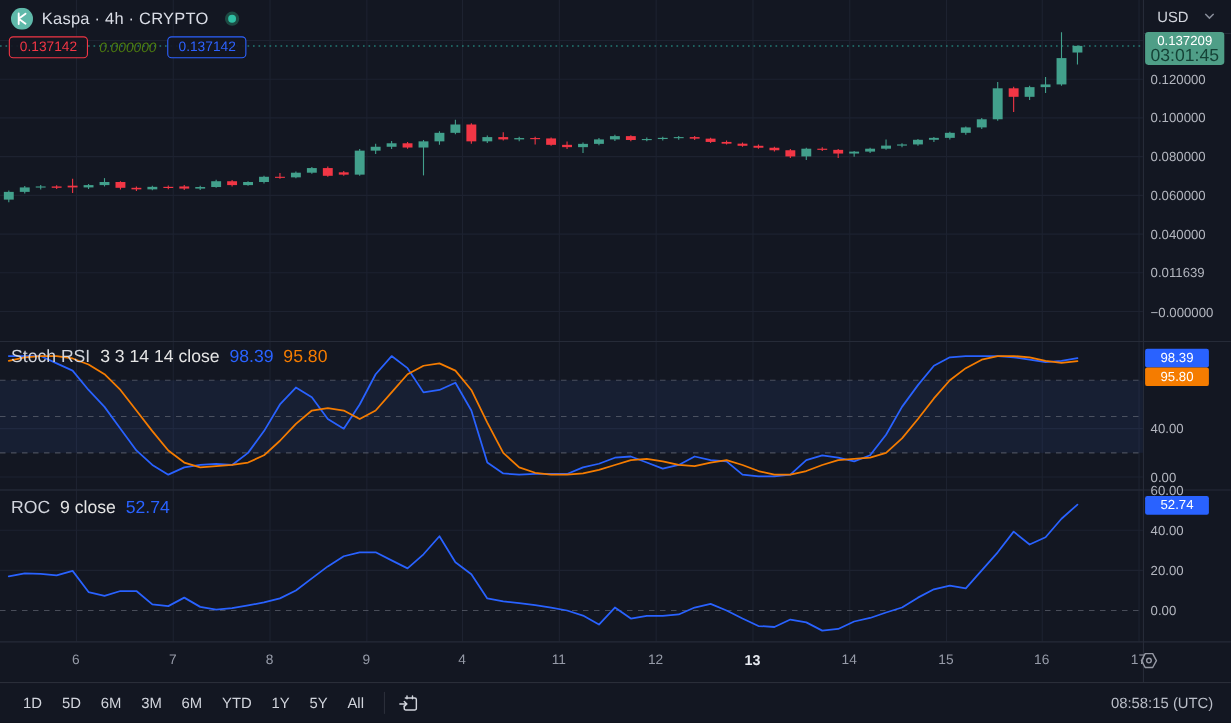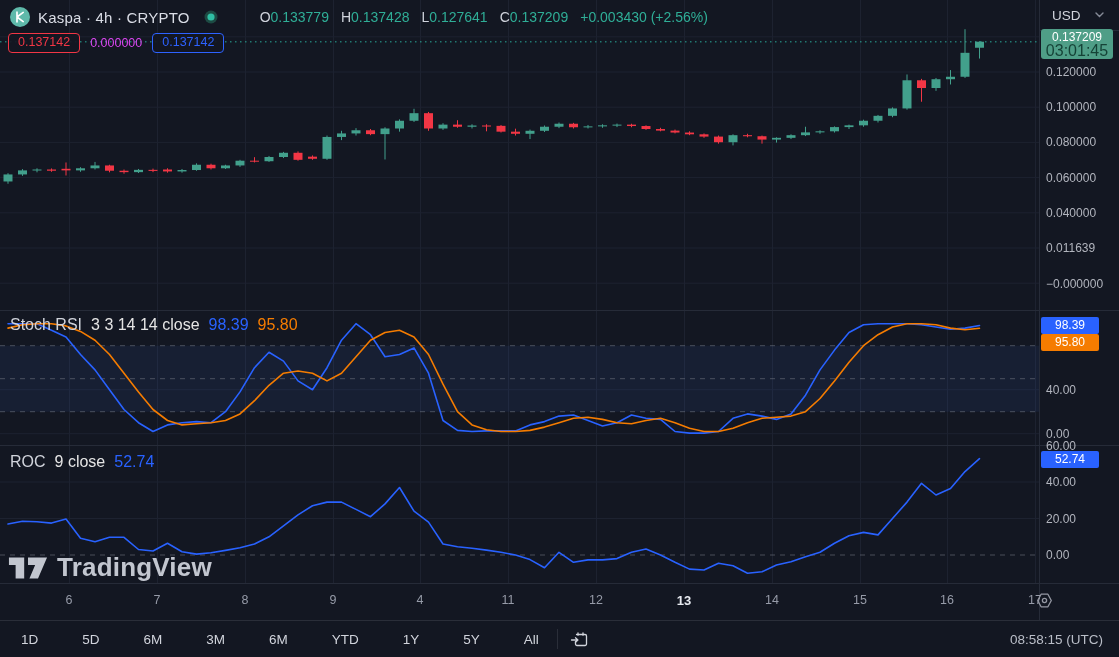--- a/index.html
+++ b/index.html
@@ -15,21 +15,21 @@
   .ohlc .grp{margin-right:12px;white-space:nowrap;}
   .ohlc .lbl{color:#cfd3dc;}
   .ohlc .val{color:#2fae97;}
   .ohlc .chg{color:#2fae97;white-space:nowrap;}
 
   
   .badges{position:absolute;left:8px;top:33px;display:flex;align-items:center;gap:10px;z-index:6;font-size:12.5px;}
   .pbadge{border:1px solid;border-radius:4px;padding:1px 9px 2px;background:rgba(19,23,34,.92);line-height:15px;}
   .pbadge.red{color:#f23645;border-color:#f23645;}
   .pbadge.blue{color:#2d62ff;border-color:#2d62ff;}
-  .zeroval{color:#d946ef;}
+  .zeroval{color:#4d7c0f;font-style:italic;}
 
   
   .ind-hdr{position:absolute;left:10px;display:flex;gap:9px;font-size:16px;z-index:6;align-items:baseline;white-space:nowrap;}
   .ind-hdr .t{color:#d1d4dc;}
   .ind-hdr .p{color:#e5e5e5;}
   .v-blue{color:#2962ff;}
   .v-orange{color:#f57c00;}
   #stoch-hdr{top:316px;}
   #roc-hdr{top:453px;}
 
@@ -260,54 +260,40 @@
       <circle cx="10" cy="10" r="10" fill="#5fb9aa"></circle>
       <path d="M7 5.2 V14.8 M7 10 L13.2 5.4 M7 10 L13.2 14.6" stroke="#ffffff" stroke-width="1.7" fill="none" stroke-linecap="round"></path>
     </svg>
     <span class="title">Kaspa · 4h · CRYPTO</span>
     <span class="status-dot">
       <svg width="14" height="14" viewBox="0 0 14 14">
         <circle cx="7" cy="7" r="6.5" fill="#1d4a43"></circle>
         <circle cx="7" cy="7" r="3.6" fill="#2fbfa4"></circle>
       </svg>
     </span>
-    <span class="ohlc">
-      <span class="grp"><span class="lbl">O</span><span class="val">0.133779</span></span>
-      <span class="grp"><span class="lbl">H</span><span class="val">0.137428</span></span>
-      <span class="grp"><span class="lbl">L</span><span class="val">0.127641</span></span>
-      <span class="grp"><span class="lbl">C</span><span class="val">0.137209</span></span>
-      <span class="chg">+0.003430 (+2.56%)</span>
-    </span>
   </div>
 
   <div class="badges">
     <span class="pbadge red">0.137142</span>
     <span class="zeroval">0.000000</span>
     <span class="pbadge blue">0.137142</span>
   </div>
 
   <div class="ind-hdr" id="stoch-hdr">
     <span class="t">Stoch RSI</span>
     <span class="p">3 3 14 14 close</span>
     <span class="v-blue">98.39</span>
     <span class="v-orange">95.80</span>
   </div>
   <div class="ind-hdr" id="roc-hdr">
     <span class="t">ROC</span>
     <span class="p">9 close</span>
     <span class="v-blue">52.74</span>
   </div>
 
-  <div class="watermark">
-    <svg width="40" height="34" viewBox="0 0 42 34">
-      <polygon points="1,7 17,7 17,29 8,29 8,15 1,15" fill="#ccd0d9"></polygon>
-      <polygon points="21,7 41,7 31.5,29 22.5,29 28.5,15 21,15" fill="#ccd0d9"></polygon>
-    </svg>
-    <span class="wm-text">TradingView</span>
-  </div>
 
   <div class="axis">
     <div class="usd">
       <span>USD</span>
       <svg width="9" height="6" viewBox="0 0 9 6">
         <path d="M1 1 L4.5 4.5 L8 1" stroke="#868b98" stroke-width="1.4" fill="none" stroke-linecap="round"></path>
       </svg>
     </div>
     <div class="axbadge" id="price-badge">
       <div>0.137209</div>
@@ -346,21 +332,21 @@
       <span class="tlabel" style="left: 1035px;">17</span>
     </div>
   <div class="gear">
     <svg width="17" height="17" viewBox="0 0 17 17">
       <path d="M5.1 2.2 h6.8 l3.4 6.3 -3.4 6.3 h-6.8 l-3.4 -6.3 z" stroke="#9598a3" stroke-width="1.3" fill="none" stroke-linejoin="round"></path>
       <circle cx="8.5" cy="8.5" r="2.1" stroke="#9598a3" stroke-width="1.3" fill="none"></circle>
     </svg>
   </div>
 
   <div class="toolbar">
-    <span id="range-buttons" style="display:flex;gap:26px;">
+    <span id="range-buttons" style="display:flex;">
         <span class="rbtn">1D</span>
         <span class="rbtn">5D</span>
         <span class="rbtn">6M</span>
         <span class="rbtn">3M</span>
         <span class="rbtn">6M</span>
         <span class="rbtn">YTD</span>
         <span class="rbtn">1Y</span>
         <span class="rbtn">5Y</span>
         <span class="rbtn">All</span>
       </span>

